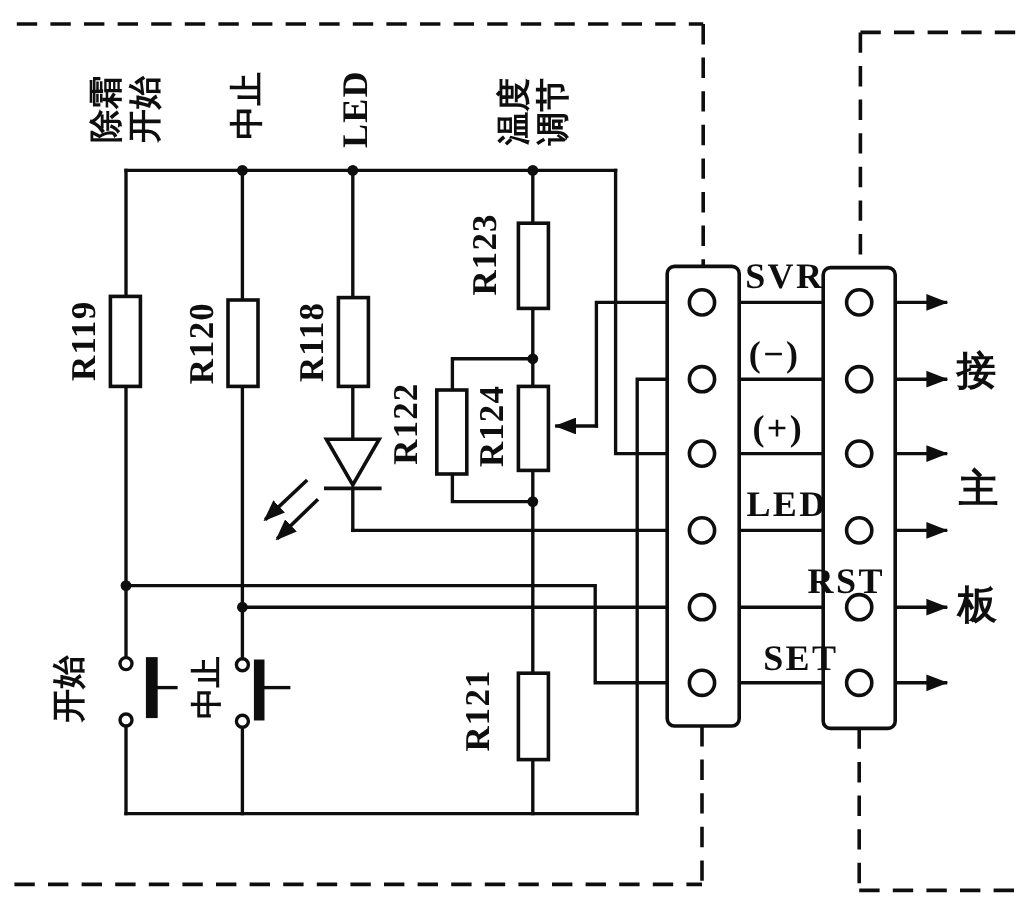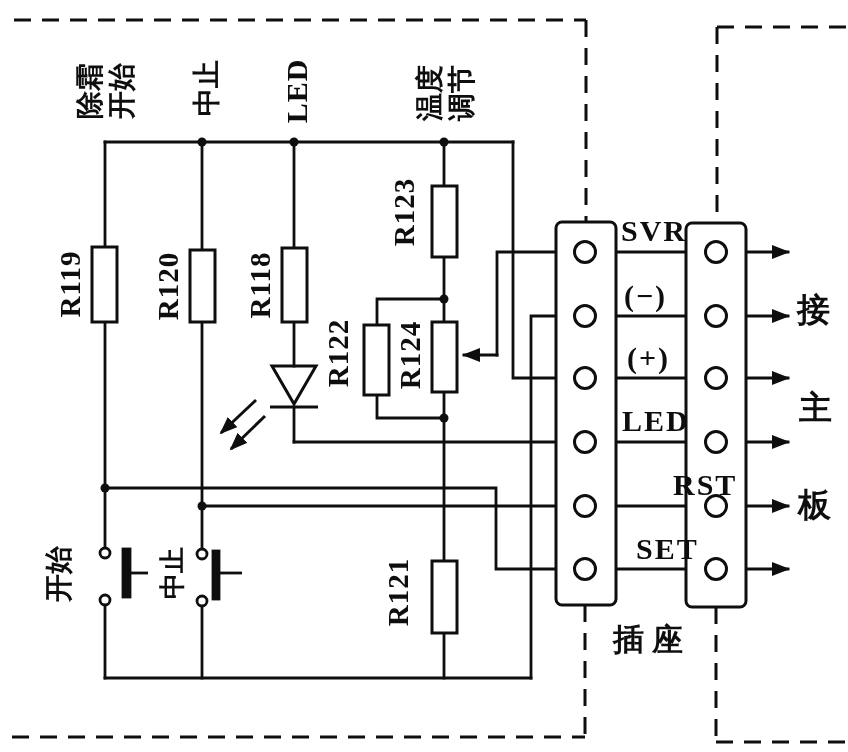--- a/index.html
+++ b/index.html
@@ -170,19 +170,18 @@
   <div class="lbl rot cjk" style="left:59px; top:574px; font-size:28px;">开始</div>
   <div class="lbl rot cjk" style="left:173px; top:573px; font-size:26px;">中止</div>
 
   <div class="lbl pinlbl" style="left:621px; top:214px;">SVR</div>
   <div class="lbl pinlbl" style="left:624px; top:279px;">(−)</div>
   <div class="lbl pinlbl" style="left:627px; top:341px;">(+)</div>
   <div class="lbl pinlbl" style="left:622px; top:404px;">LED</div>
   <div class="lbl pinlbl" style="left:652px; top:468px;margin-left:21px;">RST</div>
   <div class="lbl pinlbl" style="left:636px; top:532px;">SET</div>
 
-  <div class="lbl cjk" style="left:613px; top:622px; font-size:31px; letter-spacing:8px;">插座</div>
 
   <div class="lbl cjk" style="left:797px; top:292px; font-size:33px;">接</div>
   <div class="lbl cjk" style="left:799px; top:390px; font-size:33px;">主</div>
   <div class="lbl cjk" style="left:798px; top:487px; font-size:33px;">板</div>
 
 </div>
 
 </body></html>

